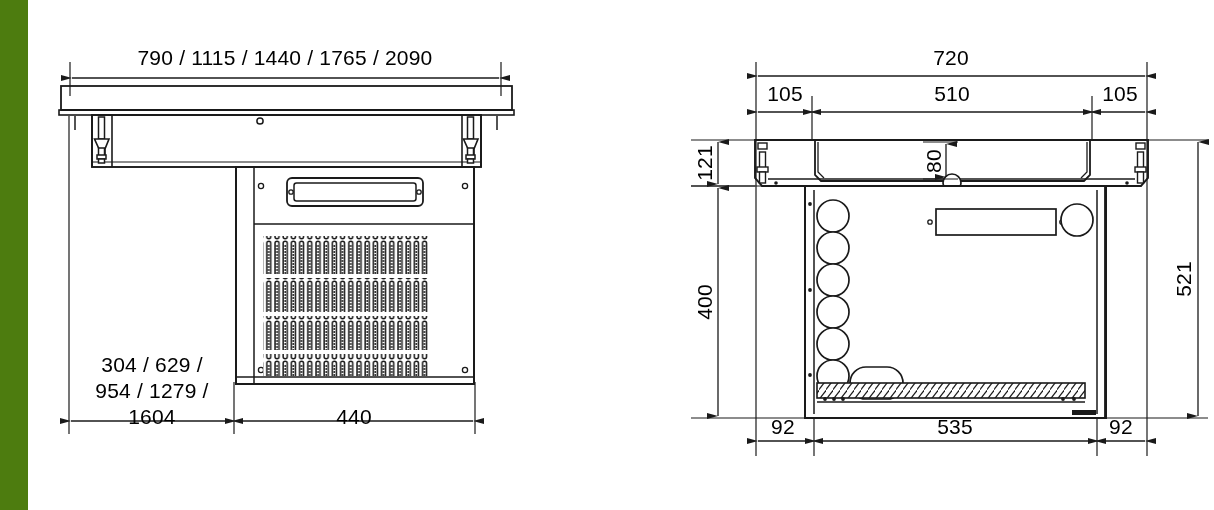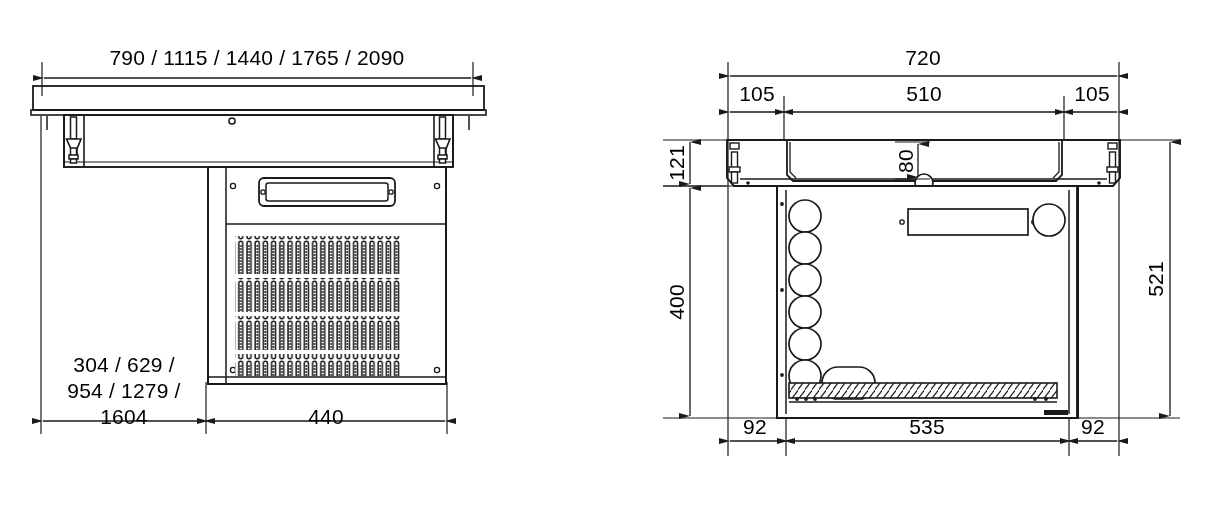--- a/index.html
+++ b/index.html
@@ -8,20 +8,21 @@
     margin: 0; padding: 0;
     background: #ffffff;
     font-family: "Liberation Sans", sans-serif;
   }
   #stage {
     position: relative;
     width: 1214px;
     height: 510px;
     background: #4d7c0f;
     overflow: hidden;
+    padding-left: 28px;
   }
   svg { display: block; }
   .dimtext {
     font-family: "Liberation Sans", sans-serif;
     fill: #000;
     font-size: 21px;
     letter-spacing: 0.2px;
   }
 </style>
 </head>

